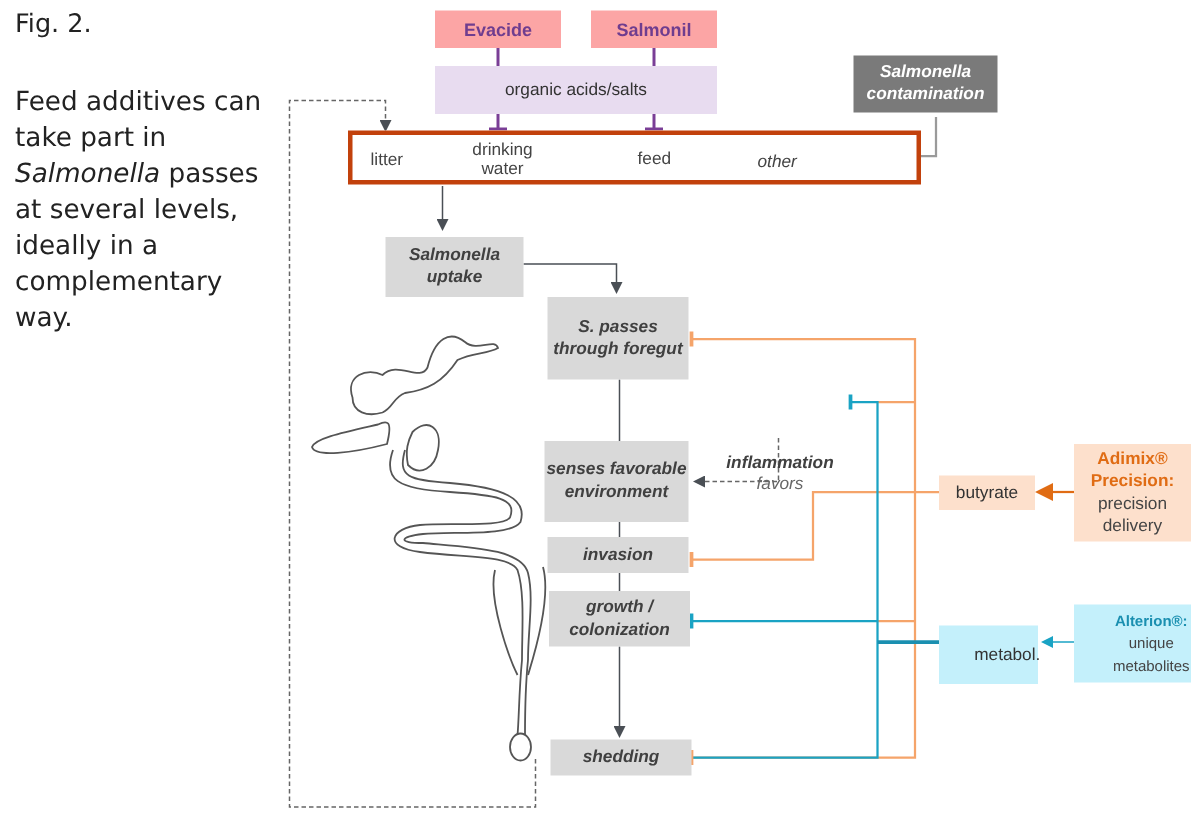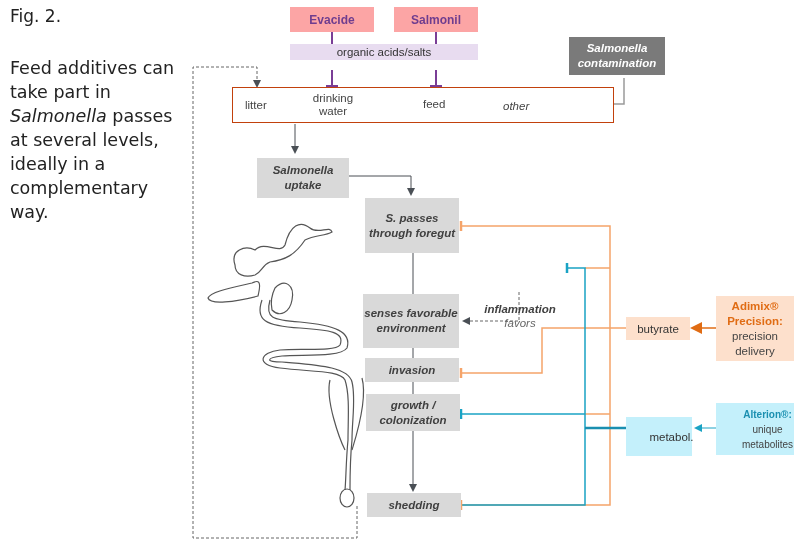--- a/index.html
+++ b/index.html
@@ -7,21 +7,21 @@
   .side { position:absolute; left:10px; font-family:"DejaVu Sans", sans-serif; color:#222; }
   .fig { top:6px; font-size:17px; }
   .caption { top:56px; width:170px; font-size:17.5px; line-height:24px; }
   .caption i { font-style:italic; }
   svg { position:absolute; left:0; top:0; }
   .box { position:absolute; display:flex; align-items:center; justify-content:center; text-align:center; box-sizing:border-box; }
   .purple { background:#fca5a5; color:#6f3d8f; font-weight:bold; font-size:12px; }
   .purple-l { background:#e8dcf0; color:#333; font-size:11.5px; }
   .step { background:#d9d9d9; color:#404040; font-weight:bold; font-style:italic; font-size:11.5px; line-height:15px; }
   .dark { background:#7a7a7a; color:#ffffff; font-weight:bold; font-style:italic; font-size:11.5px; line-height:15px; }
-  .src { position:absolute; border:1px solid #c2410c; background:#fff; box-sizing:border-box; }
+  .src { position:absolute; border:3px solid #c2410c; background:#fff; box-sizing:border-box; }
   .src span { position:absolute; font-size:11.5px; color:#444; text-align:center; line-height:13px; }
   .peach { background:#fde0cc; color:#333; font-size:11.5px; }
   .peach-big { background:#fde0cc; color:#444; font-size:11.5px; line-height:15px; flex-direction:column; }
   .peach-big b { color:#e06c14; }
   .cyan { background:#c4f0fb; color:#333; font-size:11.5px; }
   .cyan-big { background:#c4f0fb; color:#444; font-size:10px; line-height:15px; flex-direction:column;padding-left:25px; }
   .cyan-big b { color:#1a8fb0; }
   .infl { position:absolute; text-align:center; font-size:11.5px; color:#404040; line-height:14px; }
   .infl b { font-style:italic; }
   .infl i { color:#666; }
@@ -95,21 +95,21 @@
     <path d="M275,288 C285,278 295,285 292,300 C290,312 280,318 272,310 C270,300 272,294 275,288 z"></path>
     <path d="M262,300 C255,320 265,326 300,328 C330,330 345,332 340,345 C335,352 300,348 280,350 C260,352 255,365 280,368 C310,372 340,370 345,380 C350,395 348,420 348,440 C346,460 346,480 345,490"></path>
     <path d="M270,300 C265,318 272,320 300,322 C335,325 352,332 347,348 C340,358 300,354 282,356 C266,358 265,362 282,362 C315,365 348,366 352,382 C356,398 352,420 352,440 C350,460 350,480 350,490"></path>
     <path d="M330,380 C325,400 340,440 345,450 M362,378 C368,400 355,440 352,450"></path>
     <ellipse cx="347" cy="498" rx="7" ry="9"></ellipse>
   </g>
 </svg>
 
 <div class="box purple" style="left:290px;top:7px;width:84px;height:25px;">Evacide</div>
 <div class="box purple" style="left:394px;top:7px;width:84px;height:25px;">Salmonil</div>
-<div class="box purple-l" style="left:290px;top:44px;width:188px;height:16px;">organic acids/salts</div>
+<div class="box purple-l" style="left:290px;top:44px;width:188px;height:32px;">organic acids/salts</div>
 
 <div class="box dark" style="left:569px;top:37px;width:96px;height:38px;">Salmonella contamination</div>
 
 <div class="src" style="left:232px;top:87px;width:382px;height:36px;">
   <span style="left:12px;top:11px;">litter</span>
   <span style="left:74px;top:4px;width:52px;">drinking water</span>
   <span style="left:190px;top:10px;">feed</span>
   <span style="left:270px;top:12px;font-style:italic;">other</span>
 </div>
 

